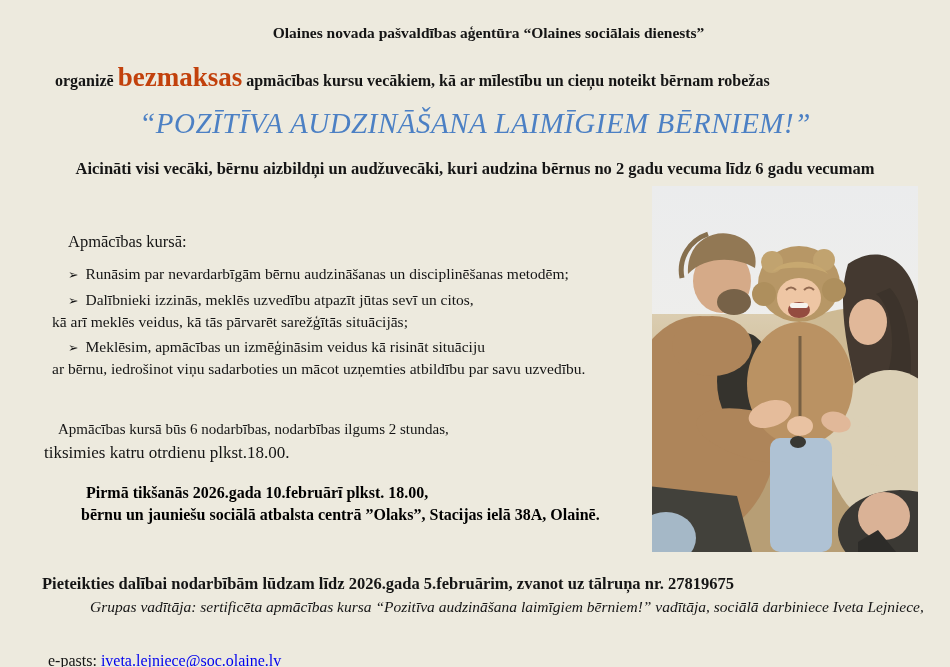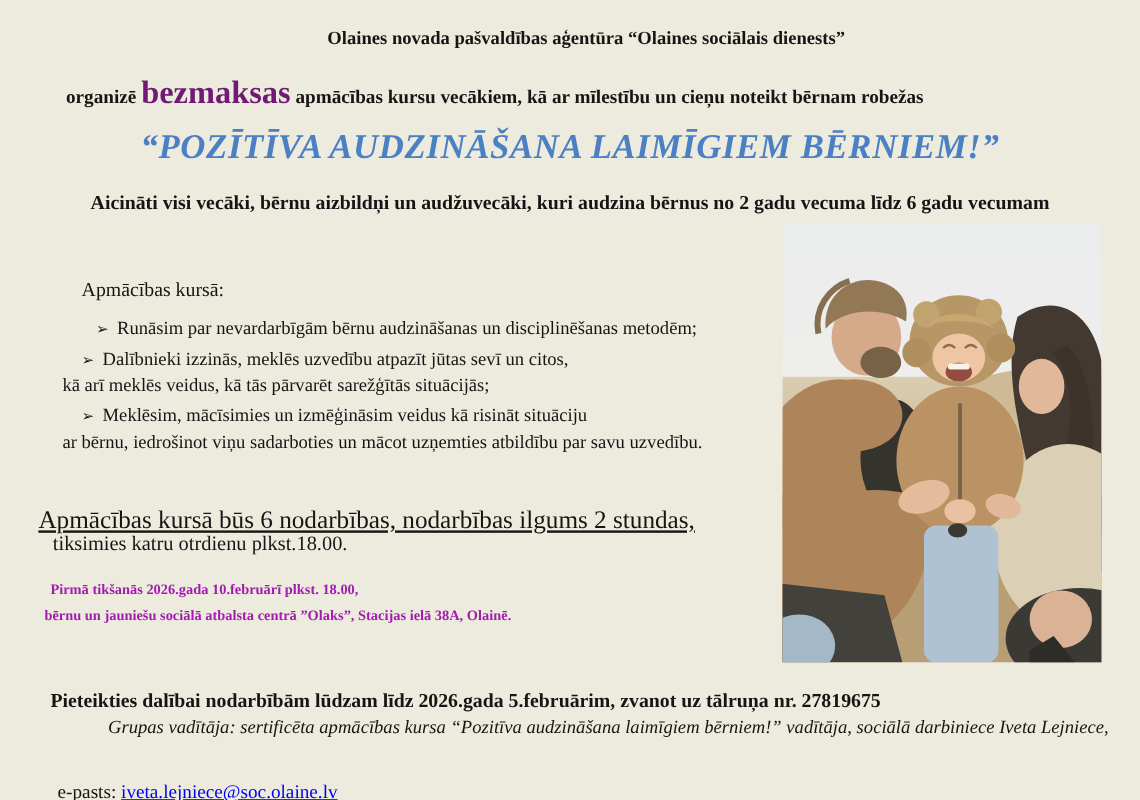--- a/index.html
+++ b/index.html
@@ -18,56 +18,57 @@
     padding-left:49px;box-sizing:border-box;
     font-weight:bold;font-size:15.5px;
   }
   .intro{
     top:60px;left:55px;width:880px;
     font-weight:bold;font-size:16px;line-height:34px;
     white-space:nowrap;
   }
   .intro .hl{
     font-size:27px;font-weight:bold;
-    color:#701a75;
+    color:#c2410c;
     text-align:center;
   }
   .title{
     top:107px;left:0;width:950px;
     text-align:center;
-    font-weight:bold;font-style:italic;
+    font-weight:normal;font-style:italic;
     font-size:29px;letter-spacing:0.5px;
     color:#4C80C4;
   }
   .audience{
     top:159px;left:0;width:950px;
     text-align:center;
     font-weight:bold;font-size:16.5px;
     white-space:nowrap;
   }
   .course-heading{
     top:232px;left:68px;
     font-weight:normal;font-size:16.5px;
   }
   .bullet-line{font-size:15.5px;white-space:nowrap;}
   .marker{
     font-family:"DejaVu Sans", sans-serif;
     font-size:12.5px;
     margin-right:7px;
   }
-  .b1{top:265px;left:68px;margin-left:12px;}
+  .b1{top:265px;left:68px;}
   .b2l1{top:291px;left:68px;}
   .b2l2{top:313px;left:52px;}
   .b3l1{top:338px;left:68px;}
   .b3l2{top:360px;left:52px;}
-  .sched1{top:421px;left:32px;font-size:21px;text-decoration:underline;}
+  .sched1{top:421px;left:58px;font-size:15px;}
   .sched2{top:443px;left:44px;font-size:17px;}
   .meet{
-    font-weight:bold;font-size:12px;
-    color:#a21caf;
+    font-weight:bold;font-size:16px;
+    color:#000000;
+    margin-left:44px;
   }
   .meet1{top:484px;left:42px;}
   .meet2{top:506px;left:37px;}
   .deadline{
     top:574px;left:42px;
     font-weight:bold;font-size:16.5px;
     white-space:nowrap;
   }
   .leader{
     top:598px;left:46px;
@@ -105,21 +106,21 @@
 <div class="abs bullet-line b1">
   <span class="marker">➢</span><span>Runāsim par nevardarbīgām bērnu audzināšanas un disciplinēšanas metodēm;</span>
 </div>
 
 <div class="abs bullet-line b2l1">
   <span class="marker">➢</span><span>Dalībnieki izzinās, meklēs uzvedību atpazīt jūtas sevī un citos,</span>
 </div>
 <div class="abs bullet-line b2l2">kā arī meklēs veidus, kā tās pārvarēt sarežģītās situācijās;</div>
 
 <div class="abs bullet-line b3l1">
-  <span class="marker">➢</span><span>Meklēsim, mācīsimies un izmēģināsim veidus kā risināt situāciju</span>
+  <span class="marker">➢</span><span>Meklēsim, apmācības un izmēģināsim veidus kā risināt situāciju</span>
 </div>
 <div class="abs bullet-line b3l2">ar bērnu, iedrošinot viņu sadarboties un mācot uzņemties atbildību par savu uzvedību.</div>
 
 <div class="abs sched1">Apmācības kursā būs 6 nodarbības, nodarbības ilgums 2 stundas,</div>
 <div class="abs sched2">tiksimies katru otrdienu plkst.18.00.</div>
 
 <div class="abs meet meet1">Pirmā tikšanās 2026.gada 10.februārī plkst. 18.00,</div>
 <div class="abs meet meet2">bērnu un jauniešu sociālā atbalsta centrā ”Olaks”, Stacijas ielā 38A, Olainē.</div>
 
 <div class="abs deadline">Pieteikties dalībai nodarbībām lūdzam līdz 2026.gada 5.februārim, zvanot uz tālruņa nr. 27819675</div>

